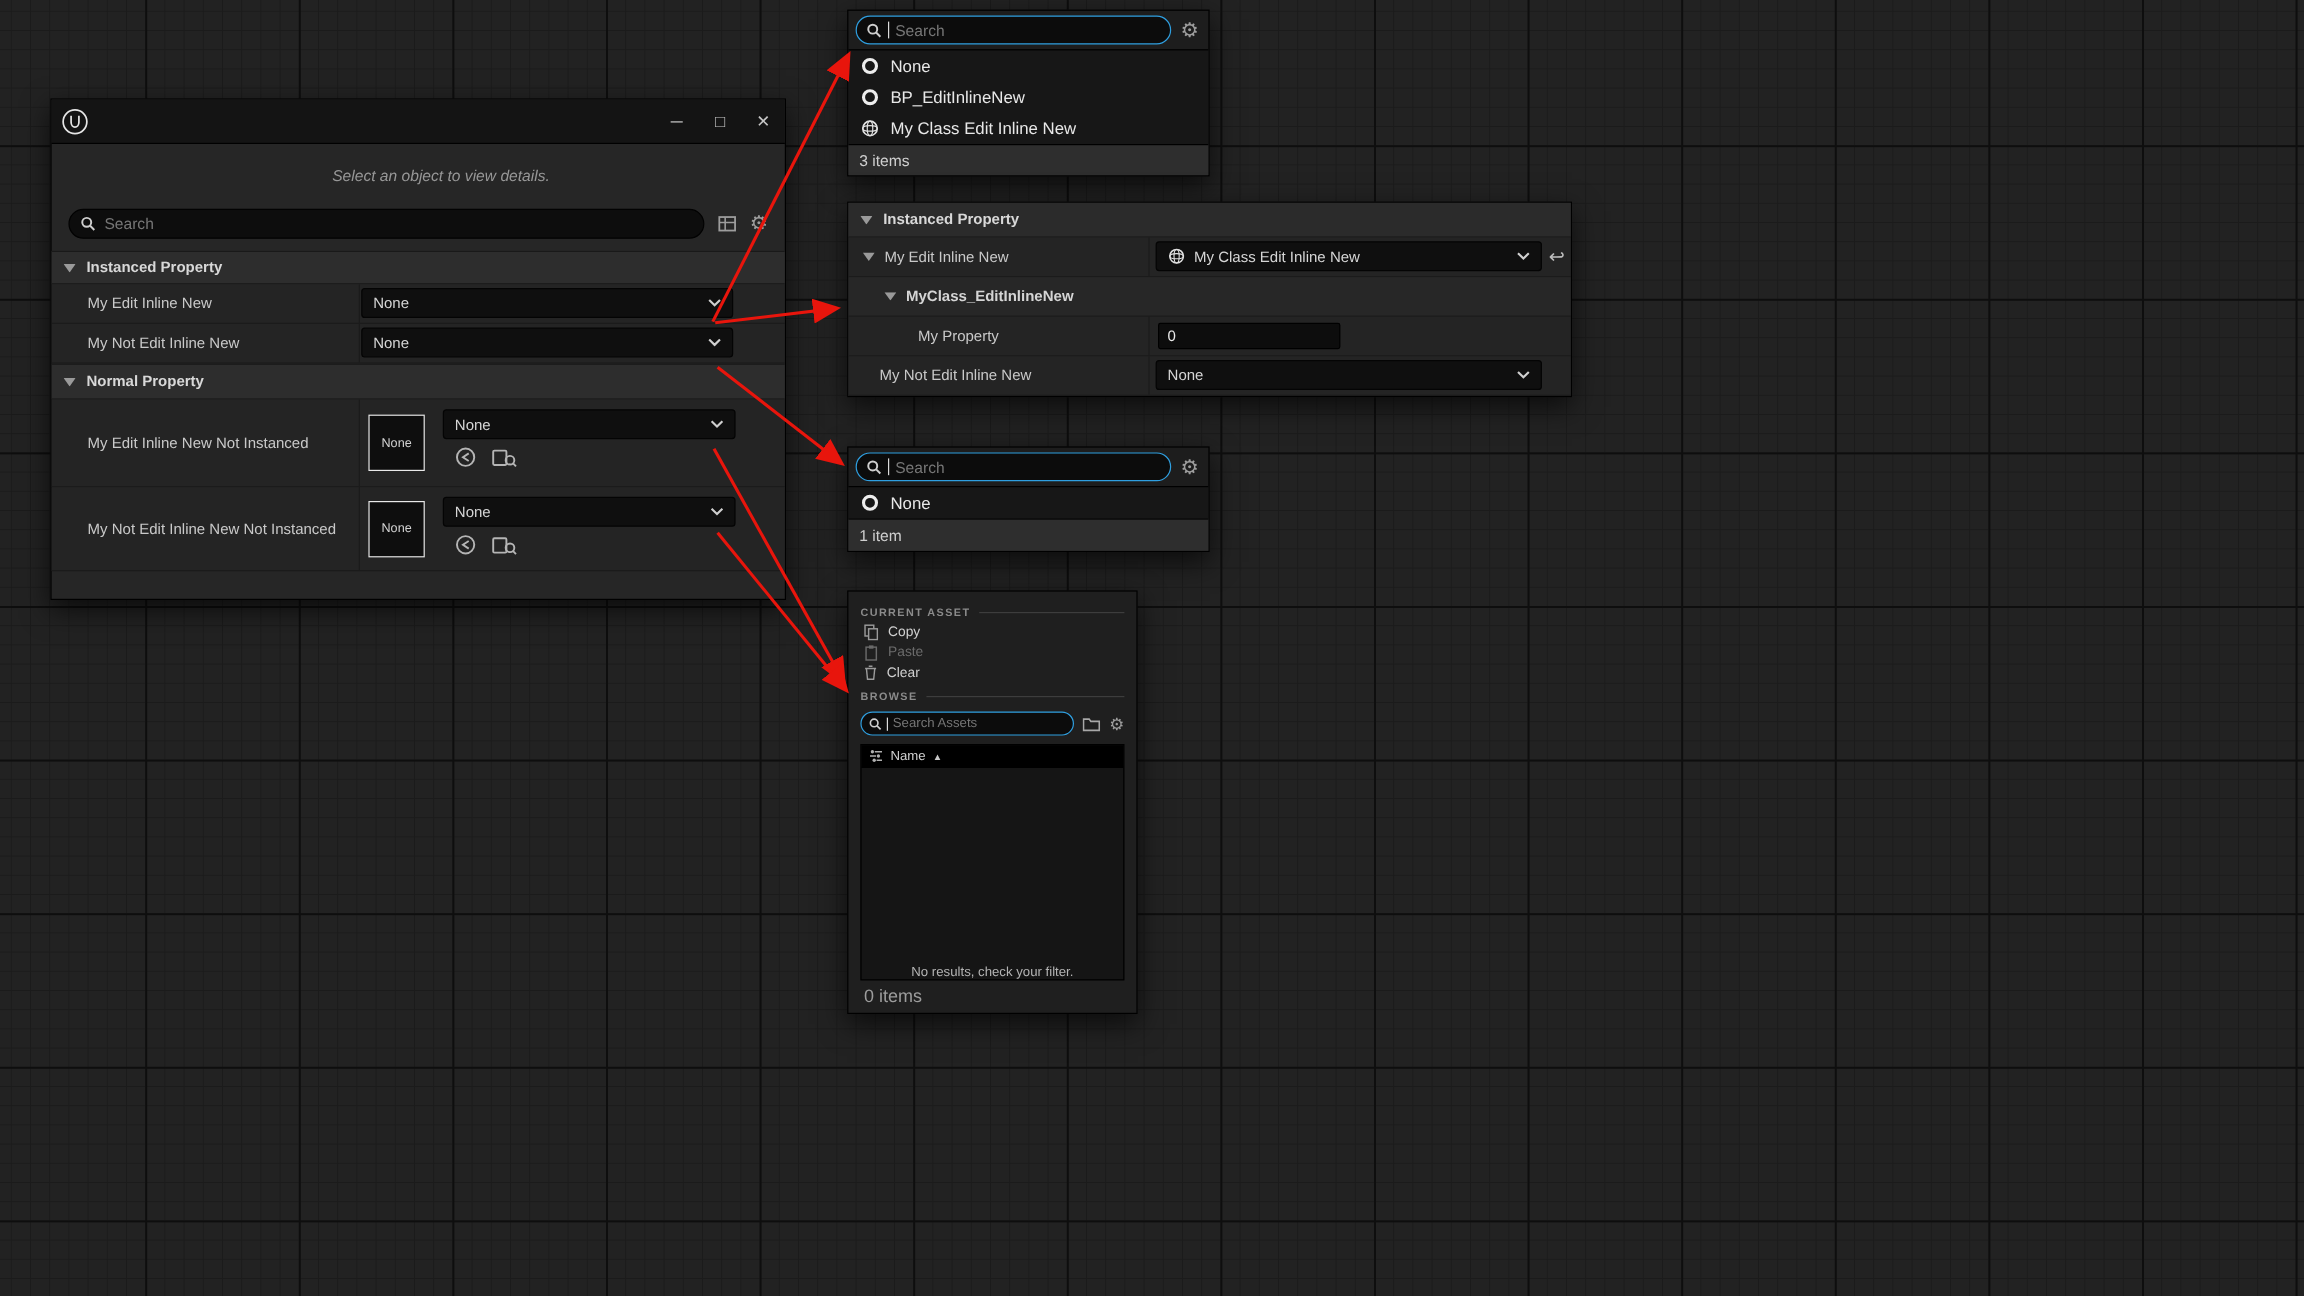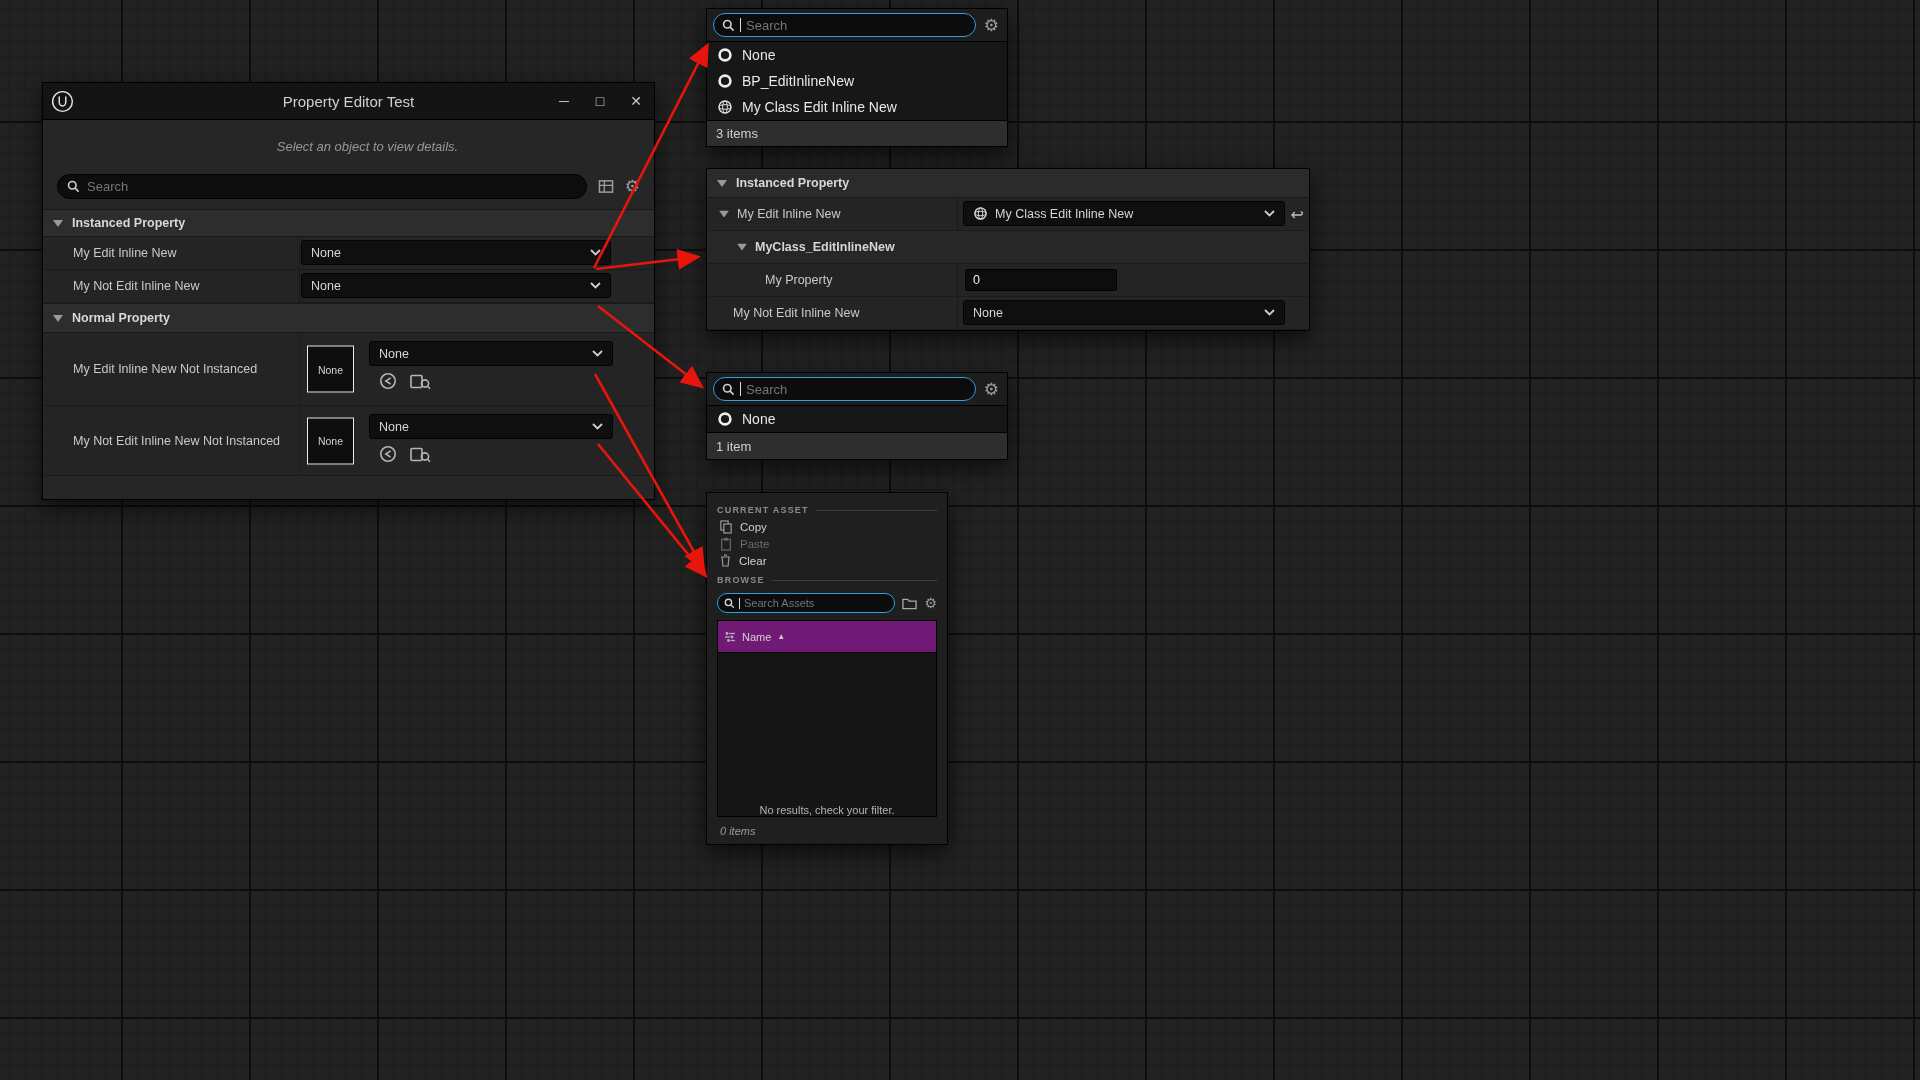--- a/index.html
+++ b/index.html
@@ -99,46 +99,45 @@
   .msect::after { content:""; flex:1; height:1px; background:#3d3d3d; }
   .mitem { display:flex; align-items:center; gap:8px; height:17px; color:#d0d0d0; font-size:11.5px;
            padding-left:3px; cursor:pointer; flex:none; }
   .mitem.disabled { color:#6b6b6b; cursor:default; }
   .assetsearchrow { display:flex; align-items:center; gap:7px; margin-top:5px; flex:none; }
   .smallpill { flex:1; height:20px; border:1px solid #2f9fe0; border-radius:10px; background:#0c0c0c;
                display:flex; align-items:center; gap:4px; padding:0 6px; }
   .smallpill input { font-size:11px; }
   .assetview { flex:1; margin-top:7px; border:1px solid #000; background:#151515;
                display:flex; flex-direction:column; }
-  .avheader { height:32px; background:#701a75; border-bottom:1px solid #000;
+  .avheader { height:19px; background:#000000; border-bottom:1px solid #000;
               display:flex; align-items:center; gap:6px; padding:0 6px; color:#d2d2d2; font-size:11px; }
   .sortasc { font-size:8px; color:#c9c9c9; }
   .avbody { flex:1; display:flex; align-items:flex-end; justify-content:center; color:#b4b4b4; font-size:11px; }
-  .assetfooter { height:27px; display:flex; align-items:center; color:#9c9c9c; font-size:11px;
-                 padding-left:3px; flex:none;font-style:italic; }
+  .assetfooter { height:27px; display:flex; align-items:center; color:#9c9c9c; font-size:15px;
+                 padding-left:3px; flex:none; }
 
   
   .arrows { position:absolute; left:0; top:0; pointer-events:none; z-index:50; }
 
   svg { display:block; }
 </style>
 </head>
 <body>
 
 <div class="stage">
 
   <div class="panel window">
     <div class="titlebar">
       <span class="ue-logo">
         <svg width="23" height="23" viewBox="0 0 24 24">
             <circle cx="12" cy="12" r="10.3" fill="none" stroke="#e6e6e6" stroke-width="1.5"></circle>
             <path d="M8.6 6.8 v5.6 a3.4 4.2 0 0 0 6.8 0 V6.8" fill="none" stroke="#e6e6e6" stroke-width="1.5"></path>
           </svg>
       </span>
-      <span class="wtitle">Property Editor Test</span>
       <div class="winbtns">
         <span class="winbtn">─</span>
         <span class="winbtn">□</span>
         <span class="winbtn">✕</span>
       </div>
     </div>
 
     <div class="hintblock">
       <span class="hint">Select an object to view details.</span>
     </div>

